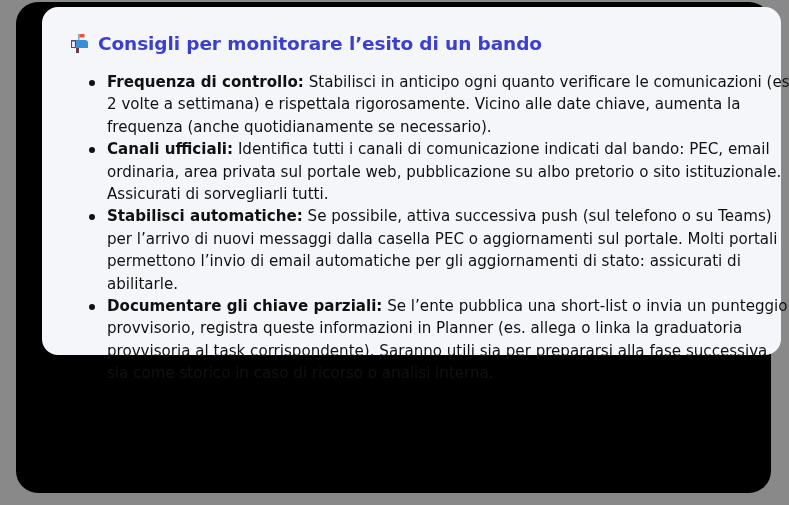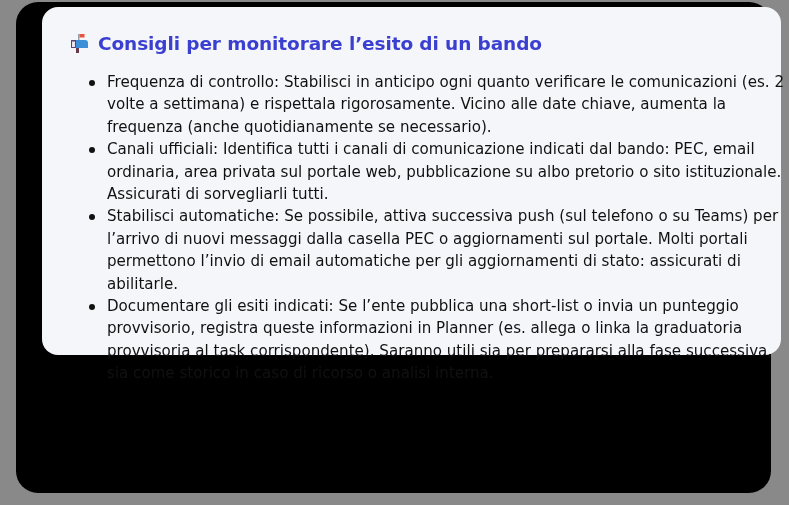--- a/index.html
+++ b/index.html
@@ -75,21 +75,21 @@
     .tips li .bullet {
       position: absolute;
       left: -18px;
       top: 9px;
       width: 6px;
       height: 6px;
       border-radius: 50%;
       background: #111111;
     }
     .tips li .term {
-      font-weight: 400;
+      font-weight: 700;
     }
   </style>
 </head>
 <body>
 
 <div class="frame"></div>
 
 <div class="card">
 
   <div class="title-row">
@@ -115,17 +115,17 @@
     <li>
       <span class="bullet"></span><span class="term">Frequenza di controllo:</span><span> Stabilisci in anticipo ogni quanto verificare le comunicazioni (es. 2 volte a settimana) e rispettala rigorosamente. Vicino alle date chiave, aumenta la frequenza (anche quotidianamente se necessario).</span>
     </li>
     <li>
       <span class="bullet"></span><span class="term">Canali ufficiali:</span><span> Identifica tutti i canali di comunicazione indicati dal bando: PEC, email ordinaria, area privata sul portale web, pubblicazione su albo pretorio o sito istituzionale. Assicurati di sorvegliarli tutti.</span>
     </li>
     <li>
       <span class="bullet"></span><span class="term">Stabilisci automatiche:</span><span> Se possibile, attiva successiva push (sul telefono o su Teams) per l’arrivo di nuovi messaggi dalla casella PEC o aggiornamenti sul portale. Molti portali permettono l’invio di email automatiche per gli aggiornamenti di stato: assicurati di abilitarle.</span>
     </li>
     <li>
-      <span class="bullet"></span><span class="term">Documentare gli esiti indicati:</span><span> Se l’ente pubblica una short-list o invia un punteggio provvisorio, registra queste informazioni in Planner (es. allega o linka la graduatoria provvisoria al task corrispondente). Saranno utili sia per prepararsi alla fase successiva, sia come storico in caso di ricorso o analisi interna.</span>
+      <span class="bullet"></span><span class="term">Documentare gli chiave parziali:</span><span> Se l’ente pubblica una short-list o invia un punteggio provvisorio, registra queste informazioni in Planner (es. allega o linka la graduatoria provvisoria al task corrispondente). Saranno utili sia per prepararsi alla fase successiva, sia come storico in caso di ricorso o analisi interna.</span>
     </li>
   </ul>
 
 </div>
 
 </body></html>

